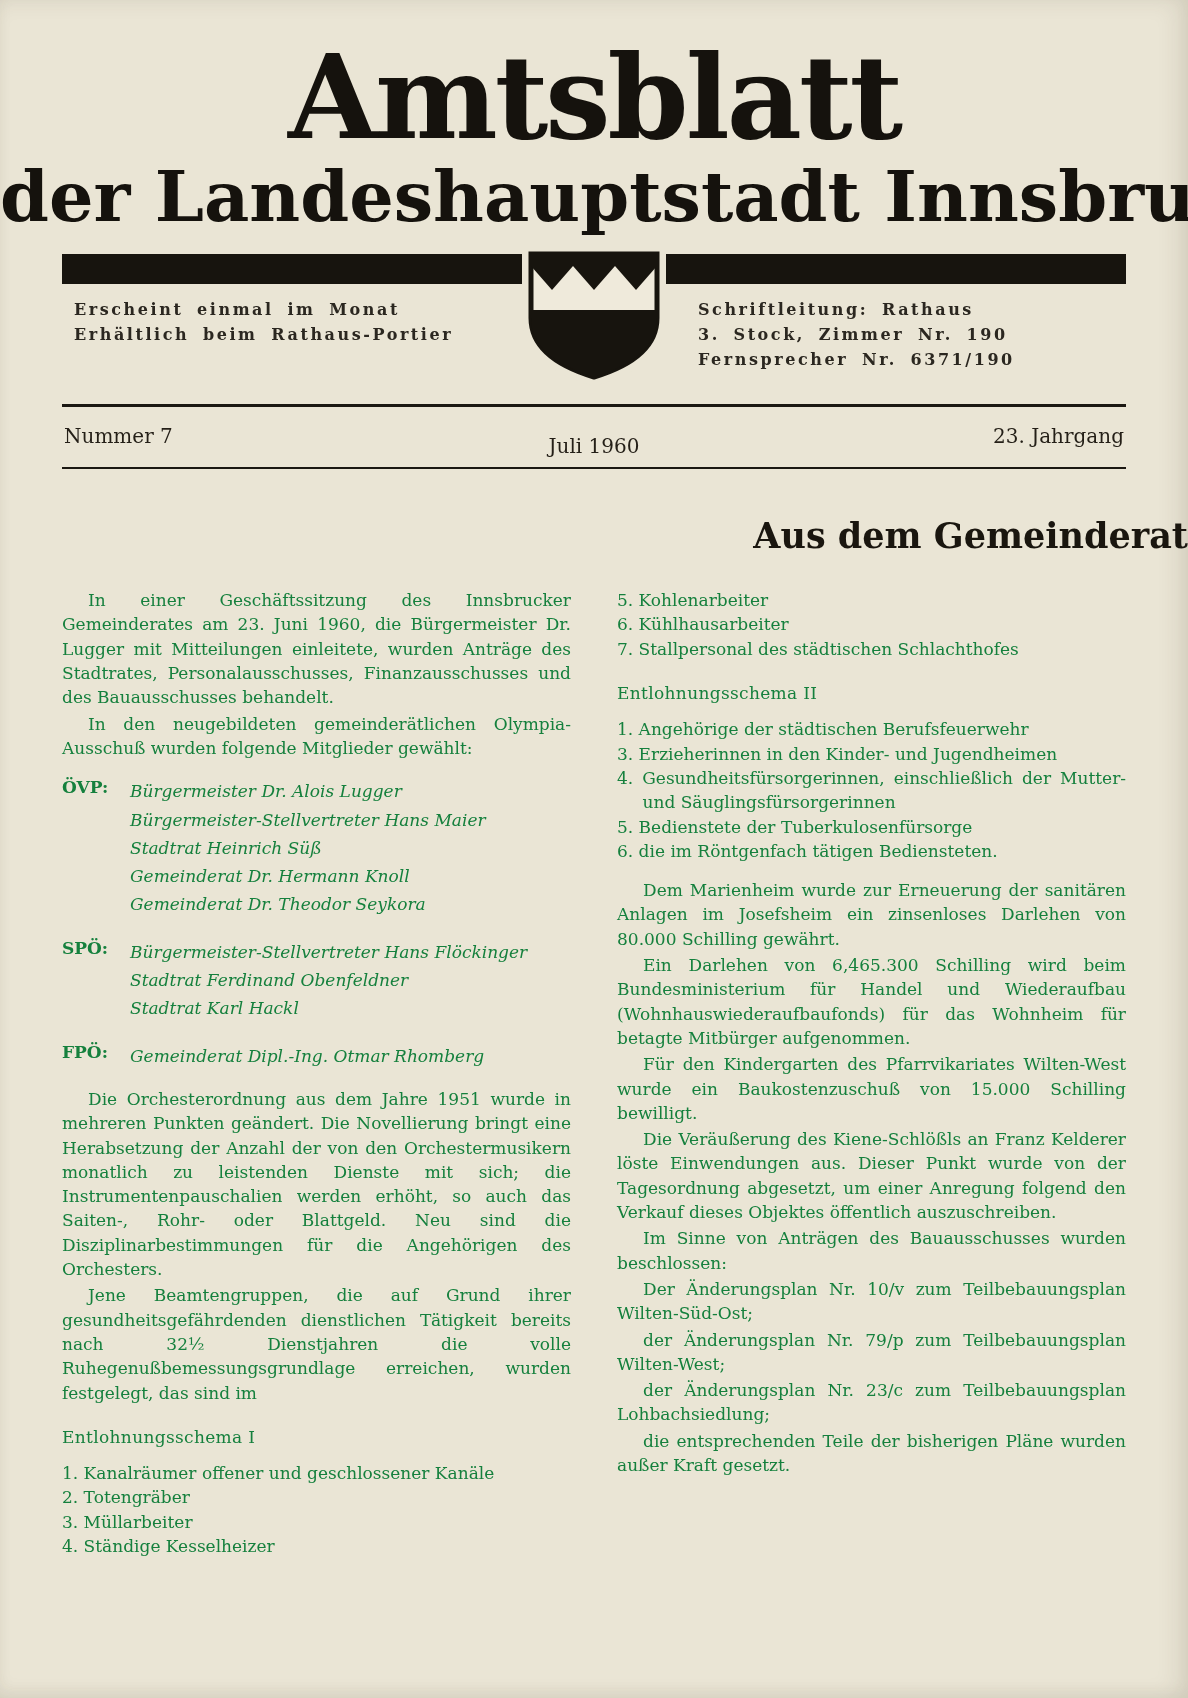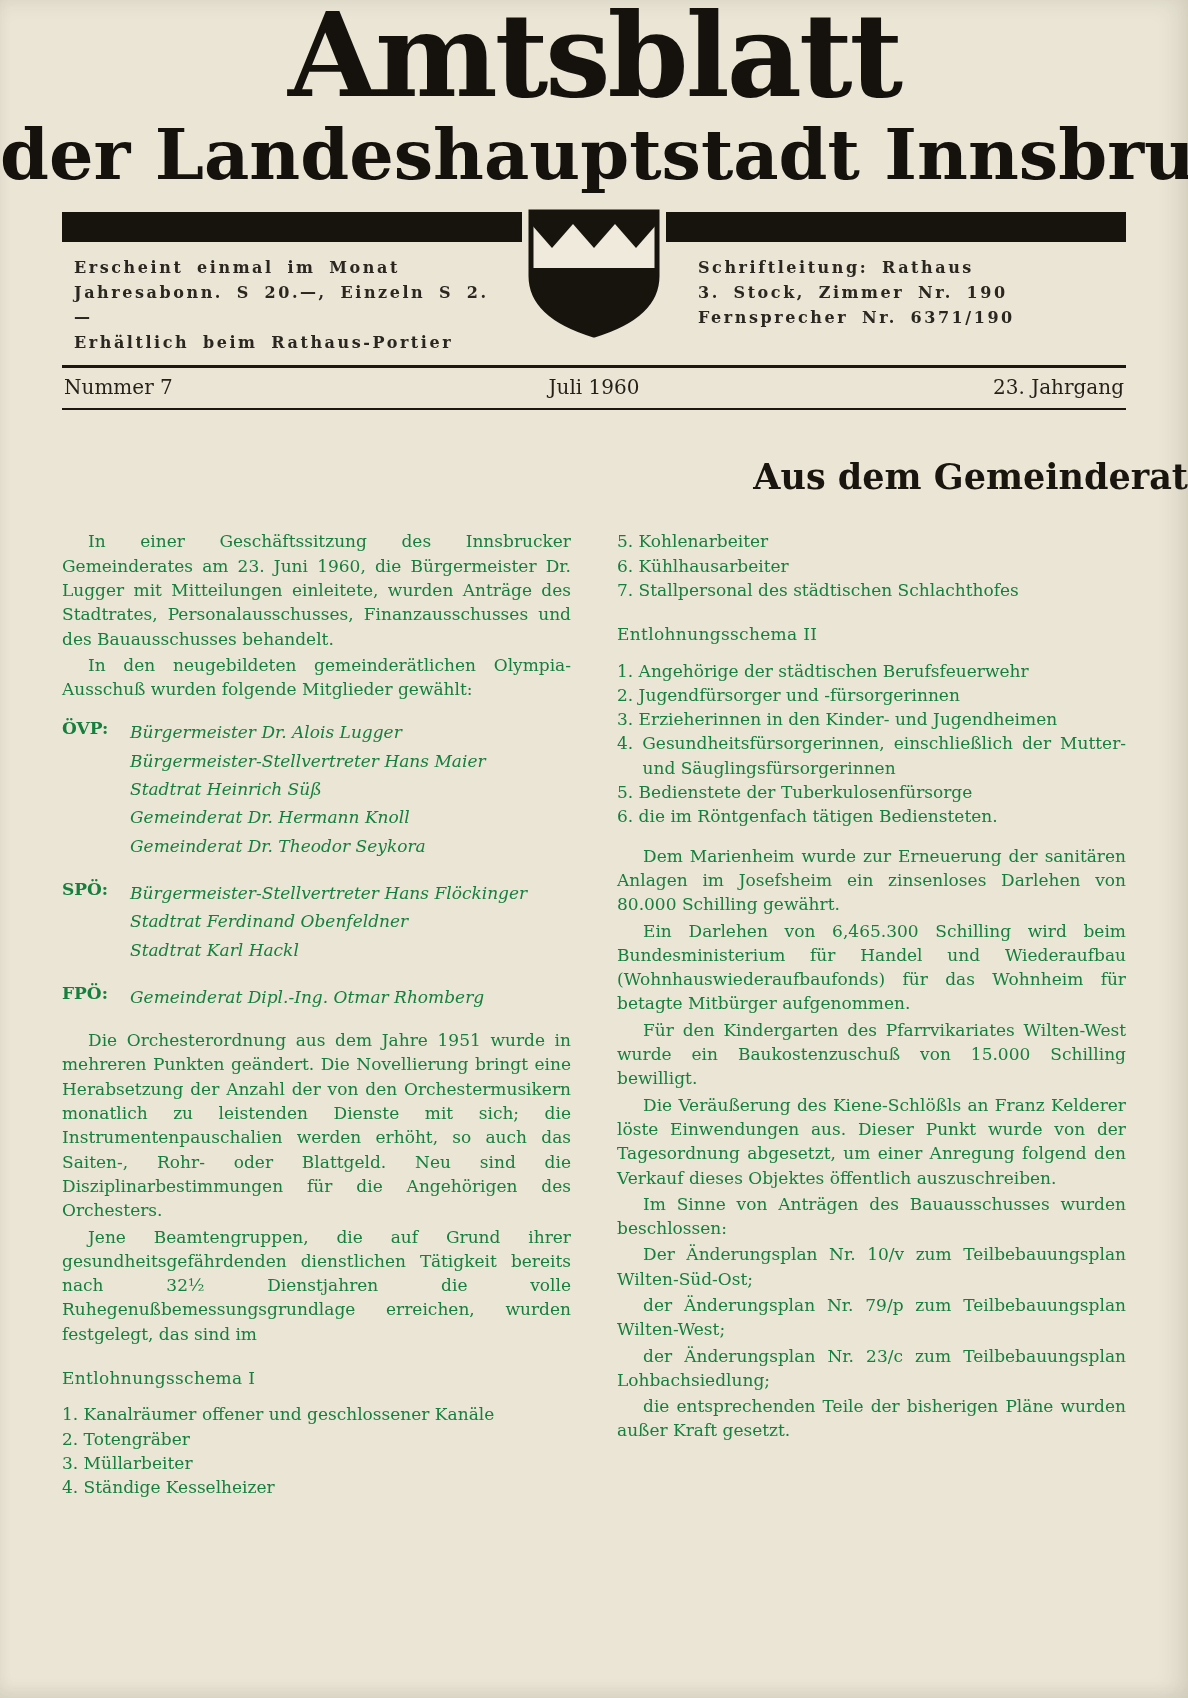--- a/index.html
+++ b/index.html
@@ -10,21 +10,21 @@
     height: 1698px;
     margin: 0 auto;
     background: #eae5d5;
     box-shadow: inset -10px 0 22px rgba(60,50,30,0.10), inset 0 -6px 14px rgba(60,50,30,0.05);
     color: #262219;
     font-family: "DejaVu Serif", "Liberation Serif", serif;
     overflow: hidden;
     box-sizing: border-box;
   }
   
-  .masthead { text-align: center; }
+  .masthead { text-align: center; padding-top: 42px; }
   .mast-title {
     margin: 0;
     font-size: 116px;
     line-height: 0.95;
     font-weight: bold;
     letter-spacing: -3px;
     color: #15120d;
   }
   .mast-subtitle {
     margin-top: 10px;
@@ -63,21 +63,21 @@
   .rule-thin  { margin: 0 62px; border-top: 2px solid #1b1812; }
   .issue-line {
     display: flex;
     align-items: center;
     margin: 0 62px;
     padding: 7px 2px 9px 2px;
     font-size: 20px;
     color: #241f17;
   }
   .issue-line > span { flex: 1; }
-  .issue-center { text-align: center; }
+  .issue-center { text-align: center; margin-top: 20px; }
   .issue-right { text-align: right; }
   
   .article-heading {
     margin: 46px 0 0 0;
     text-align: right;
     font-size: 35px;
     font-weight: bold;
     color: #1a160f;
   }
   .columns {
@@ -126,21 +126,20 @@
           <path d="M12 8 H138 V20 L117 44 L96 20 L75 44 L54 20 L33 44 L12 20 Z" fill="#17140e"></path>
           <rect x="12" y="64" width="126" height="70" fill="#17140e"></rect>
         </g>
       </svg>
     </div>
   </div>
 
   <div class="pub-info">
     <div class="pub-col pub-left">
       <div>Erscheint einmal im Monat</div>
-      <div>Jahresabonn. S 20.—, Einzeln S 2.—</div>
       <div>Erhältlich beim Rathaus-Portier</div>
     </div>
     <div class="pub-col pub-right">
       <div>Schriftleitung: Rathaus</div>
       <div>3. Stock, Zimmer Nr. 190</div>
       <div>Fernsprecher Nr. 6371/190</div>
     </div>
   </div>
 
   <div class="rule-thick"></div>
@@ -205,21 +204,20 @@
       <div class="num-list">
         <div>5. Kohlenarbeiter</div>
         <div>6. Kühlhausarbeiter</div>
         <div>7. Stallpersonal des städtischen Schlachthofes</div>
       </div>
 
       <div class="sub-heading">Entlohnungsschema II</div>
 
       <div class="num-list">
         <div>1. Angehörige der städtischen Berufsfeuerwehr</div>
-        <div>2. Jugendfürsorger und -fürsorgerinnen</div>
         <div>3. Erzieherinnen in den Kinder- und Jugendheimen</div>
         <div>4. Gesundheitsfürsorgerinnen, einschließlich der Mutter- und Säuglingsfürsorgerinnen</div>
         <div>5. Bedienstete der Tuberkulosenfürsorge</div>
         <div>6. die im Röntgenfach tätigen Bediensteten.</div>
       </div>
 
       <p class="indent after-party">Dem Marienheim wurde zur Erneuerung der sanitären Anlagen im Josefsheim ein zinsenloses Darlehen von 80.000 Schilling gewährt.</p>
       <p class="indent gap-top">Ein Darlehen von 6,465.300 Schilling wird beim Bundesministerium für Handel und Wiederaufbau (Wohnhauswiederaufbaufonds) für das Wohnheim für betagte Mitbürger aufgenommen.</p>
       <p class="indent gap-top">Für den Kindergarten des Pfarrvikariates Wilten-West wurde ein Baukostenzuschuß von 15.000 Schilling bewilligt.</p>
       <p class="indent gap-top">Die Veräußerung des Kiene-Schlößls an Franz Kelderer löste Einwendungen aus. Dieser Punkt wurde von der Tagesordnung abgesetzt, um einer Anregung folgend den Verkauf dieses Objektes öffentlich auszuschreiben.</p>

